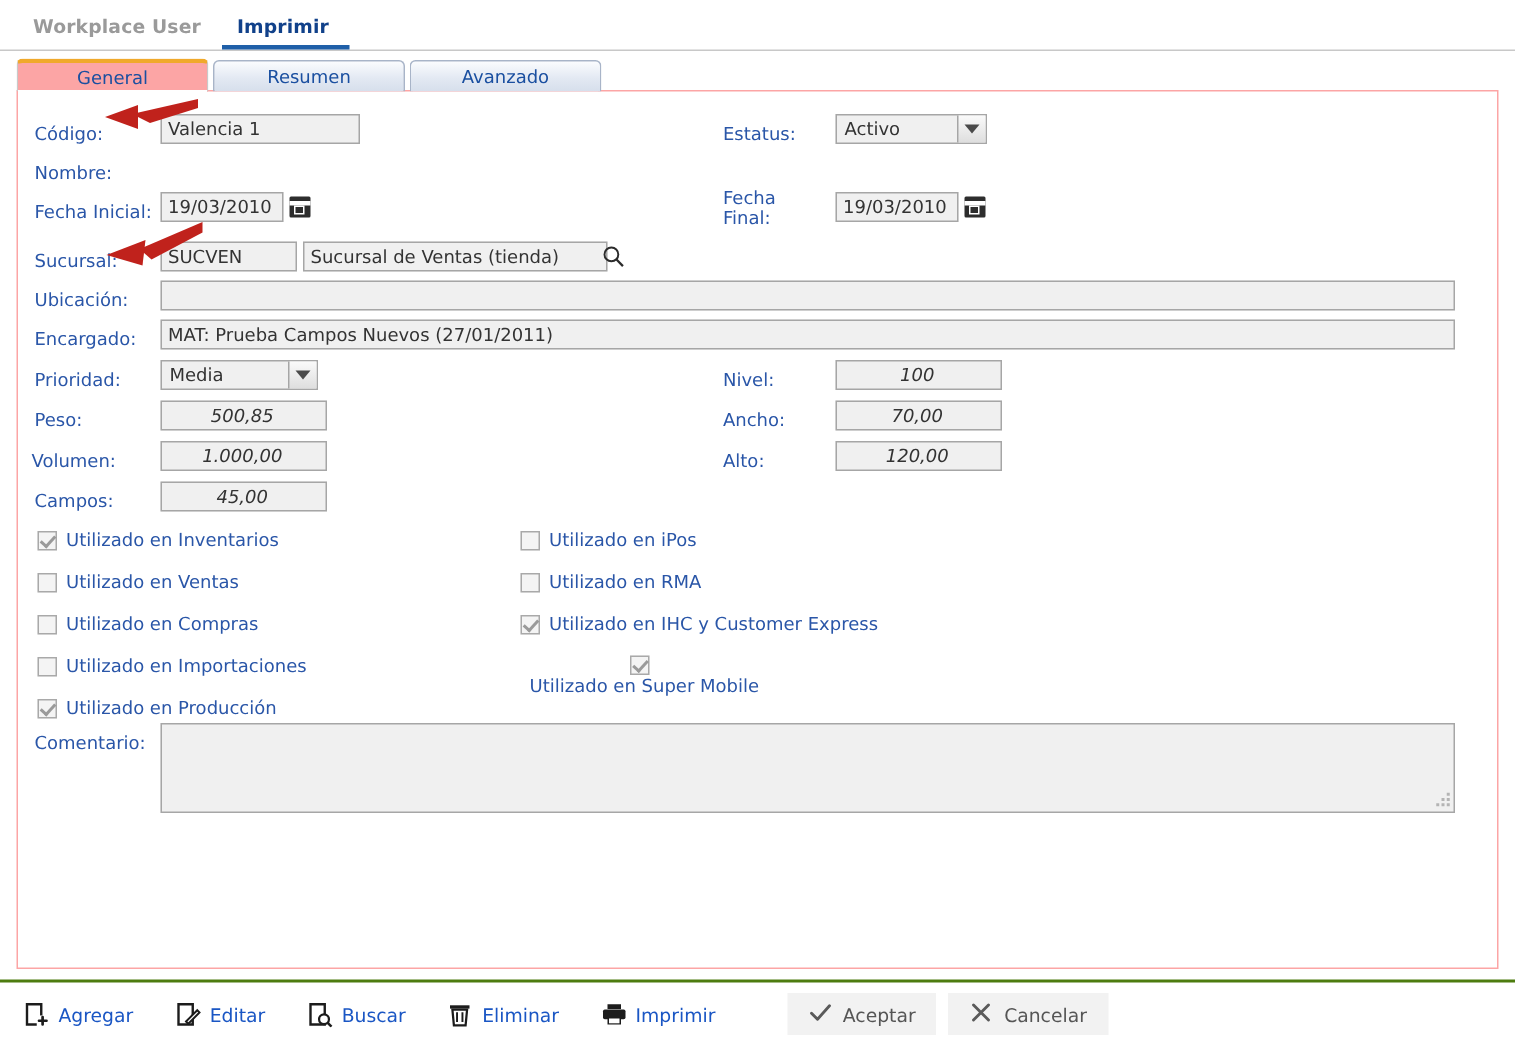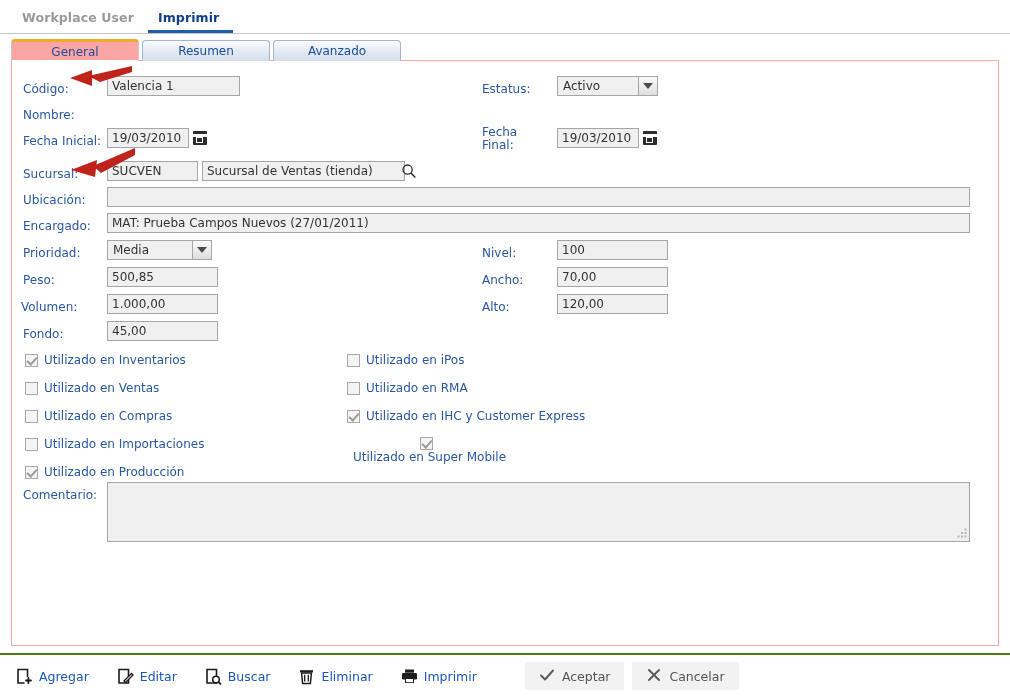--- a/index.html
+++ b/index.html
@@ -92,21 +92,21 @@
     background: #f0f0f0;
     border: 1px solid #a6a6a6;
     height: 20px;
     font-family: "DejaVu Sans", "Liberation Sans", sans-serif;
     font-size: 12px;
     color: #333333;
     padding: 0 4px;
     line-height: 18px;
     outline: none;
   }
-  .fld.num { text-align: left; padding-right: 6px; }
+  .fld.num { text-align: center; padding-right: 6px; font-style: italic; }
 
   
   .ddl {
     position: absolute;
     height: 20px;
     background: #f0f0f0;
     border: 1px solid #a6a6a6;
     display: flex; align-items: center;
     font-size: 12px; color: #333;
     cursor: pointer;
@@ -318,21 +318,21 @@
 
   <span class="lbl" style="left:470px; top:212px;">Ancho:</span>
   <input class="fld num" style="left: 545px; top: 206px; width: 111px;" value="70,00">
 
   <span class="lbl" style="left:9px; top:239px;">Volumen:</span>
   <input class="fld num" style="left: 95px; top: 233px; width: 111px;" value="1.000,00">
 
   <span class="lbl" style="left:470px; top:239px;">Alto:</span>
   <input class="fld num" style="left: 545px; top: 233px; width: 111px;" value="120,00">
 
-  <span class="lbl" style="left:11px; top:266px;">Fondo:</span>
+  <span class="lbl" style="left:11px; top:266px;">Campos:</span>
   <input class="fld num" style="left: 95px; top: 260px; width: 111px;" value="45,00">
 
   <div class="cbrow" style="left:13px; top:292px;">
     <span class="cbox checked"></span>
     <span class="cblabel">Utilizado en Inventarios</span>
   </div>
   <div class="cbrow" style="left:13px; top:320px;">
     <span class="cbox"></span>
     <span class="cblabel">Utilizado en Ventas</span>
   </div>

